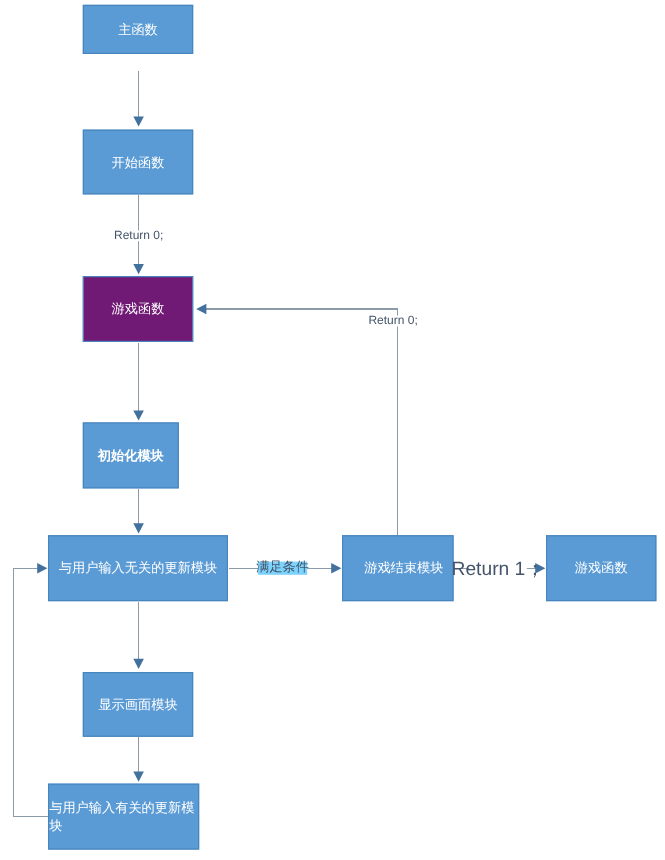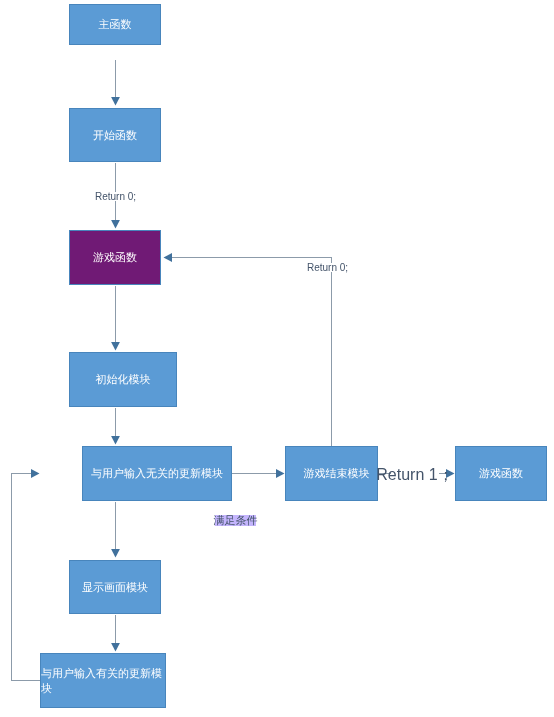--- a/index.html
+++ b/index.html
@@ -59,25 +59,25 @@
       </g>
     <g>
         <polyline points="40.5,680.5 11.5,680.5 11.5,473.5 32.5,473.5" fill="none" stroke="#8C9BAA" stroke-width="1" shape-rendering="crispEdges"></polyline>
         <polygon points="39.5,473.5 31,469.1 31,477.9" fill="#41719C"></polygon>
       </g>
   </svg>
 
   <div class="node" style="left: 69px; top: 4px; width: 92px; height: 41px; background: rgb(91, 155, 213); color: rgb(255, 255, 255); border: 1px solid rgb(72, 133, 188);">主函数</div>
   <div class="node" style="left: 69px; top: 108px; width: 92px; height: 54px; background: rgb(91, 155, 213); color: rgb(255, 255, 255); border: 1px solid rgb(72, 133, 188); text-align: center;">开始函数</div>
   <div class="node" style="left: 69px; top: 230px; width: 92px; height: 55px; background: #701a75; color: rgb(255, 255, 255); border: 1px solid rgb(72, 133, 188);">游戏函数</div>
-  <div class="node" style="left: 69px; top: 352px; width: 108px; height: 55px; background: rgb(91, 155, 213); color: rgb(255, 255, 255); border: 1px solid rgb(72, 133, 188);">初始化模块</div>
-  <div class="node" style="left: 40px; top: 446px; width: 150px; height: 55px; background: rgb(91, 155, 213); color: rgb(255, 255, 255); border: 1px solid rgb(72, 133, 188); margin-left: 42px;">与用户输入无关的更新模块</div>
+  <div class="node" style="left: 69px; top: 352px; width: 80px; height: 55px; background: rgb(91, 155, 213); color: rgb(255, 255, 255); border: 1px solid rgb(72, 133, 188); font-weight: bold;">初始化模块</div>
+  <div class="node" style="left: 40px; top: 446px; width: 150px; height: 55px; background: rgb(91, 155, 213); color: rgb(255, 255, 255); border: 1px solid rgb(72, 133, 188);">与用户输入无关的更新模块</div>
   <div class="node" style="left: 69px; top: 560px; width: 92px; height: 54px; background: rgb(91, 155, 213); color: rgb(255, 255, 255); border: 1px solid rgb(72, 133, 188);">显示画面模块</div>
   <div class="node" style="left: 40px; top: 653px; width: 126px; height: 55px; background: rgb(91, 155, 213); color: rgb(255, 255, 255); border: 1px solid rgb(72, 133, 188);">与用户输入有关的更新模块</div>
   <div class="node" style="left: 285px; top: 446px; width: 93px; height: 55px; background: rgb(91, 155, 213); color: rgb(255, 255, 255); border: 1px solid rgb(72, 133, 188); padding-left: 10px;">游戏结束模块</div>
   <div class="node" style="left: 455px; top: 446px; width: 92px; height: 55px; background: rgb(91, 155, 213); color: rgb(255, 255, 255); border: 1px solid rgb(72, 133, 188);">游戏函数</div>
 
   <div class="edge-label" style="left: 95px; top: 192px; color: rgb(68, 84, 106); background: rgb(255, 255, 255); font-size: 10px; height: 9px;">Return 0;</div>
   <div class="edge-label" style="left: 307px; top: 263px; color: rgb(68, 84, 106); background: rgb(255, 255, 255); font-size: 10px; height: 9px;">Return 0;</div>
-  <div class="edge-label" style="left: 215px; top: 468px; color: rgb(68, 84, 106); background: #c4b5fd; font-size: 11px; width: 41px; height: 11px; margin-top: 47px;">满足条件</div>
+  <div class="edge-label" style="left: 215px; top: 468px; color: rgb(68, 84, 106); background: #7dd3fc; font-size: 11px; width: 41px; height: 11px;">满足条件</div>
   <div class="edge-label" style="left: 391px; top: 470px; color: rgb(68, 84, 106); background: rgb(255, 255, 255); font-size: 16px; width: 48px; height: 9px;">Return 1；</div>
 
 </div>
 
 </body></html>

